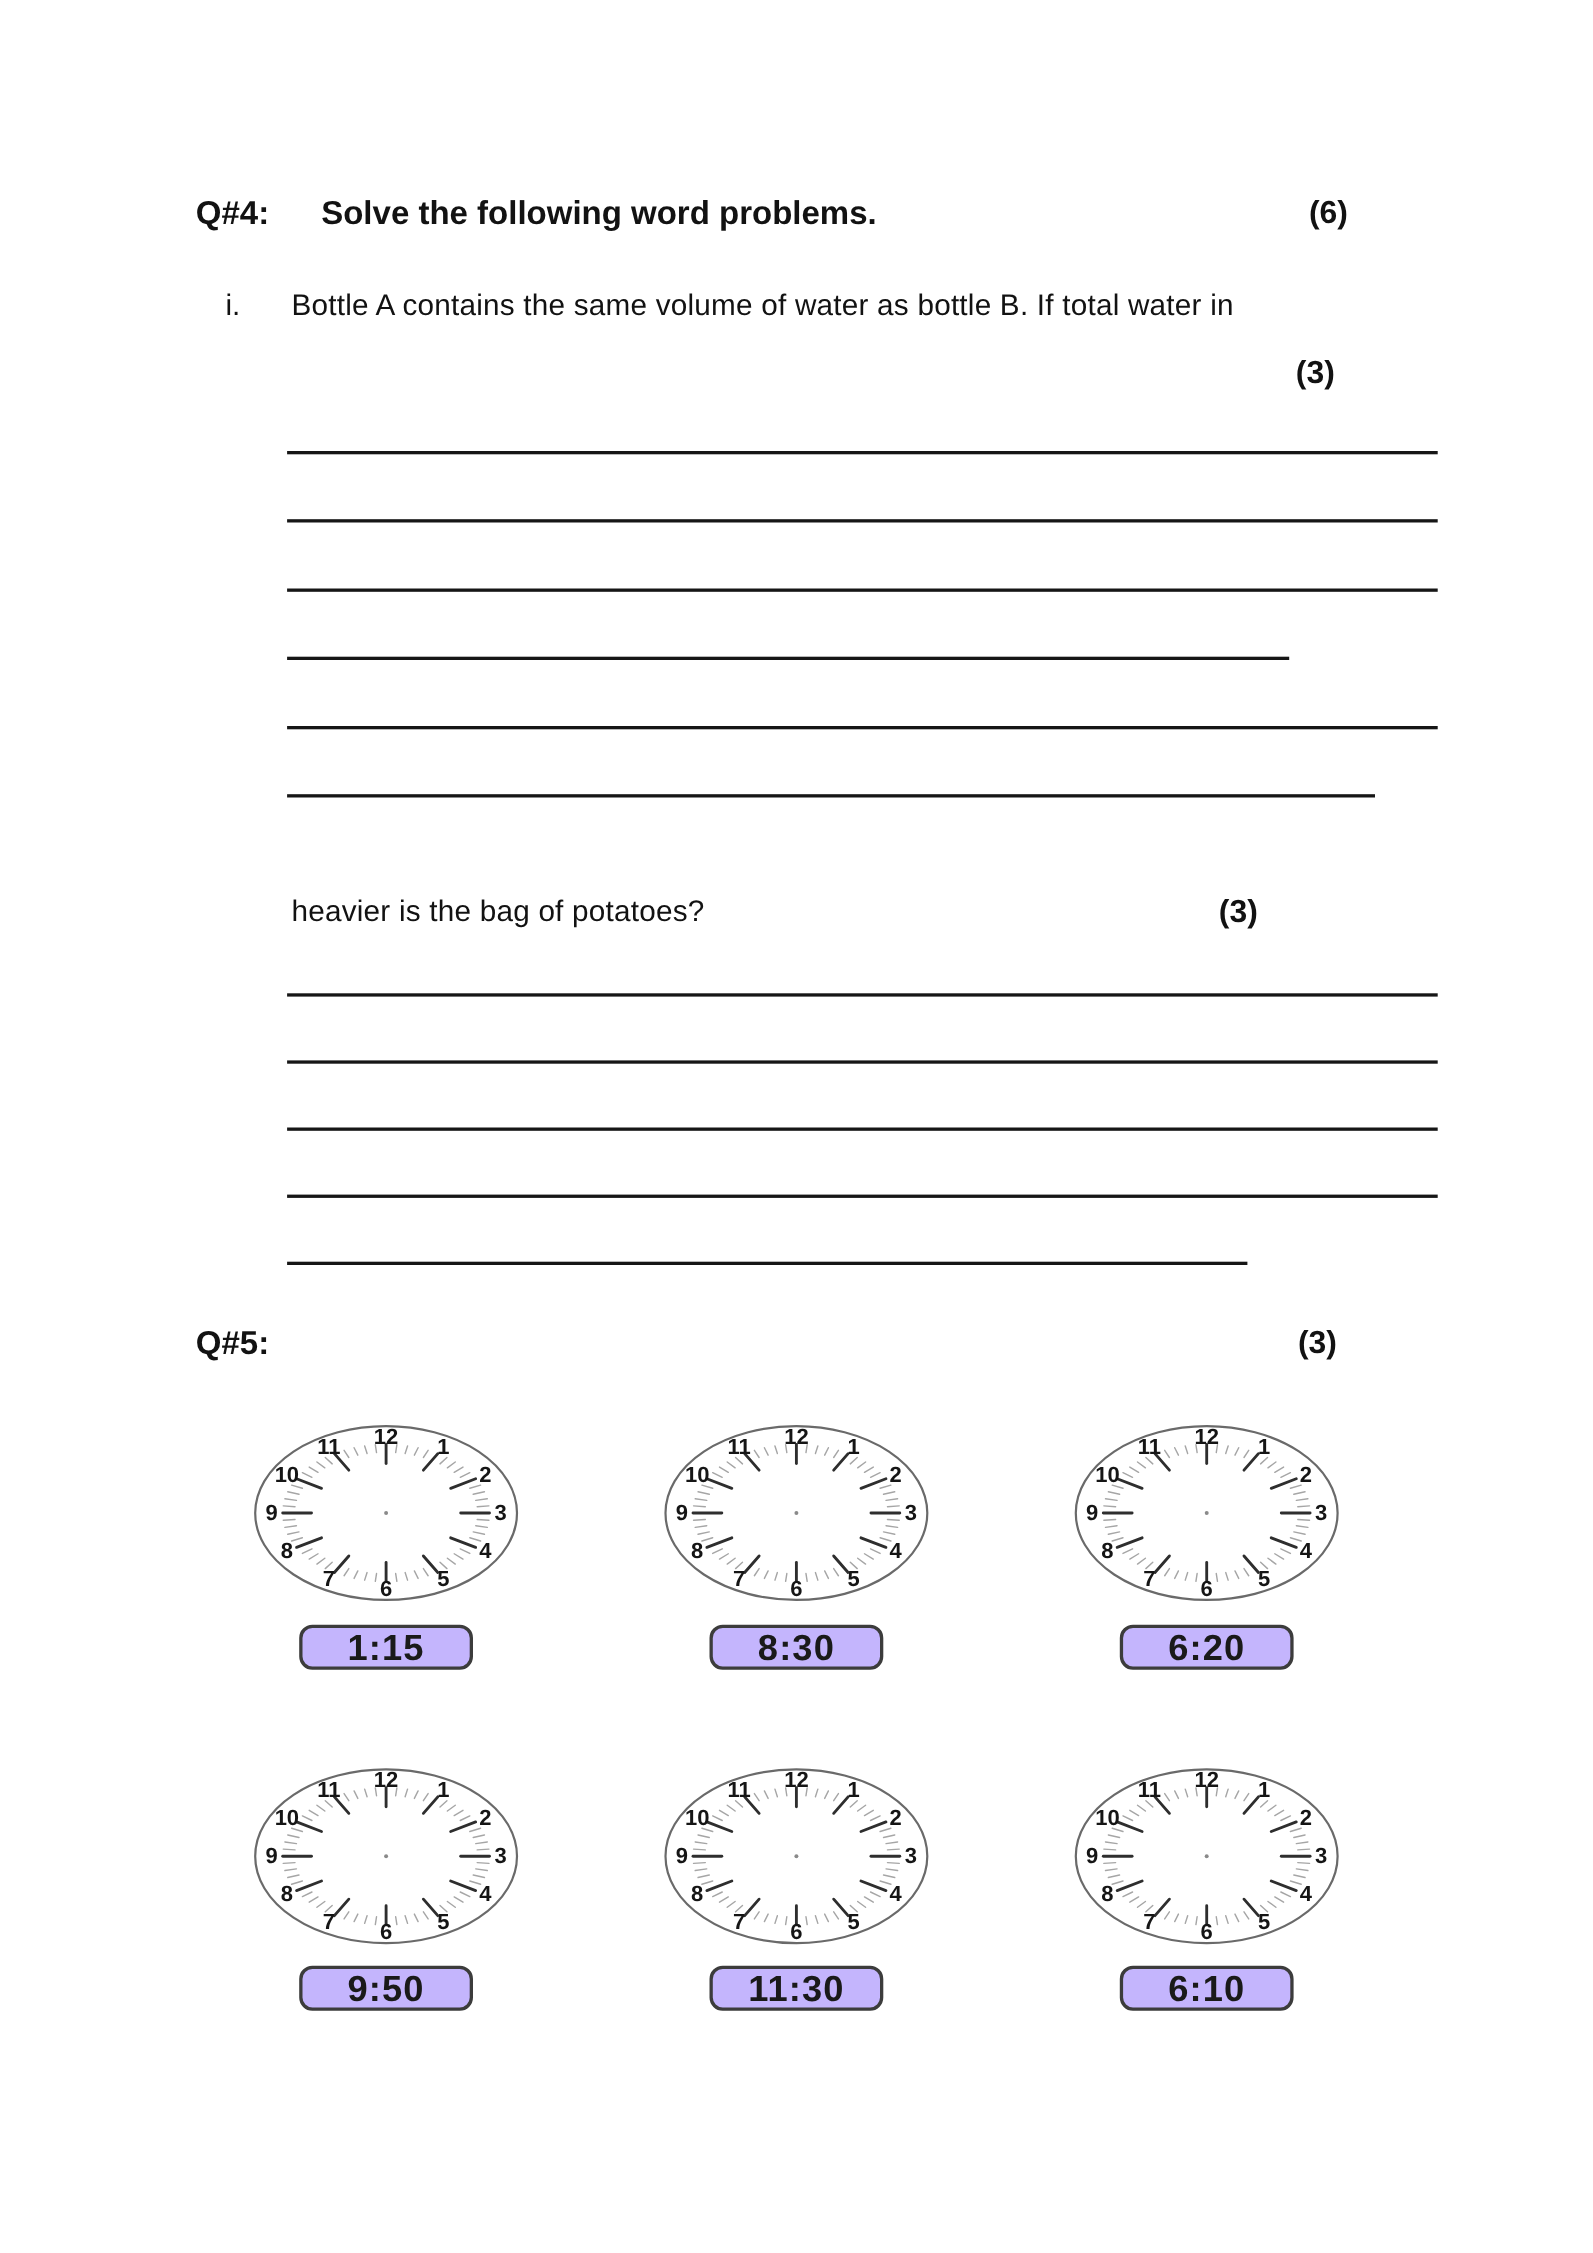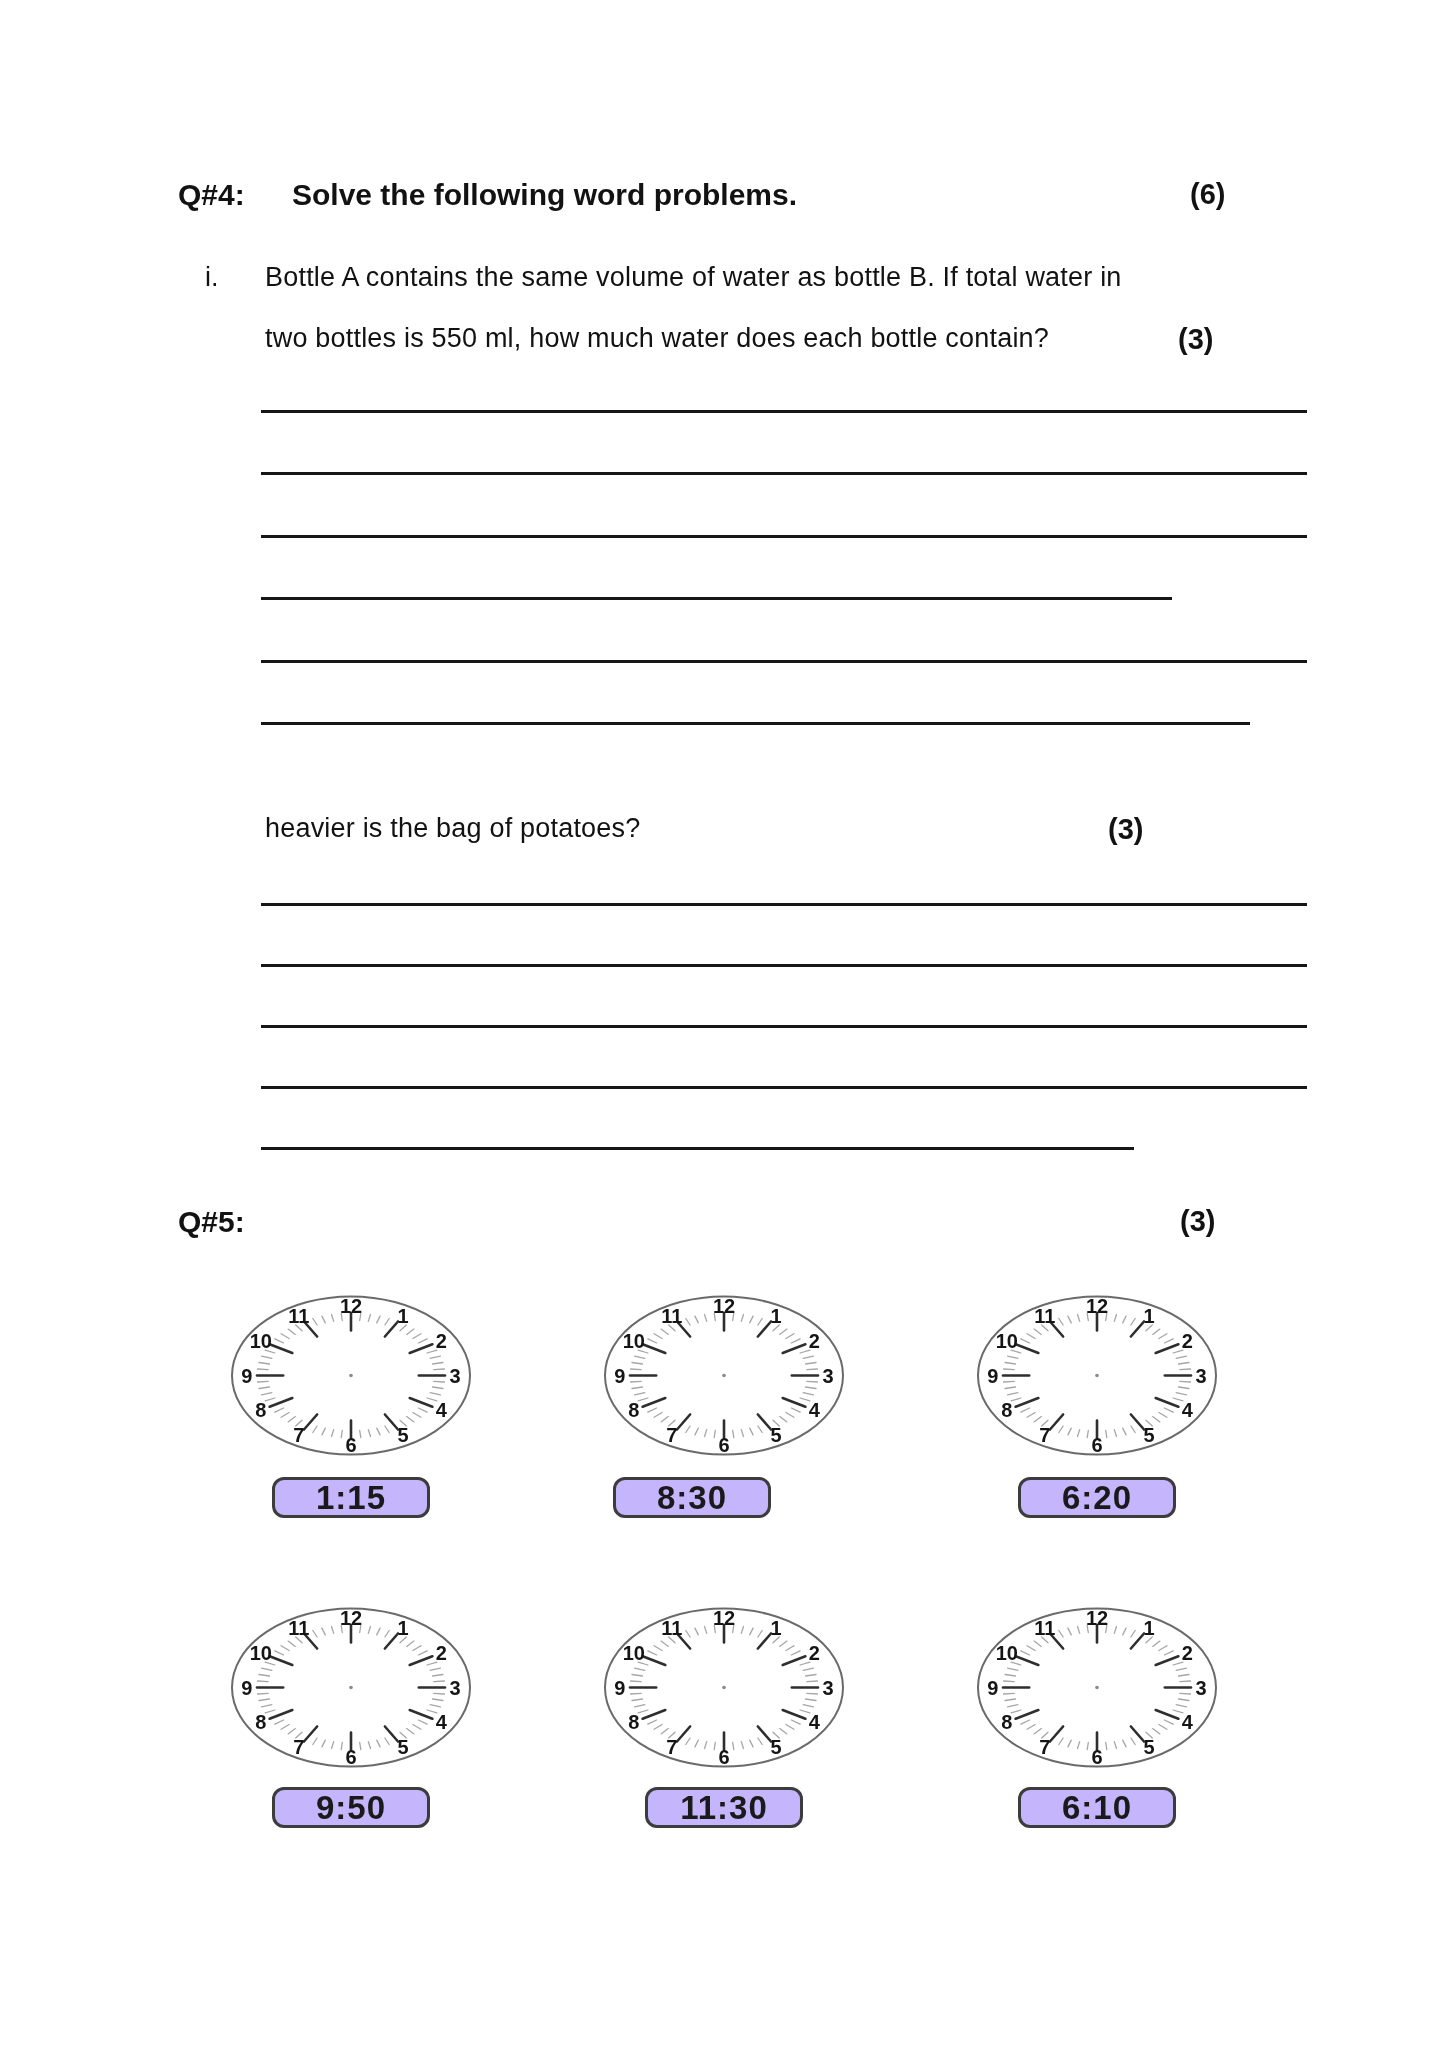--- a/index.html
+++ b/index.html
@@ -48,21 +48,20 @@
     <span class="h-label" style="left:178px">Q#4:</span>
     <span class="h-title" style="left:292px">Solve the following word problems.</span>
     <span class="marks" style="left:1190px">(6)</span>
   </div>
 
   <div class="row" style="top:262px">
     <span class="numeral" style="left:205px">i.</span>
     <span class="body-txt" style="left:265px">Bottle A contains the same volume of water as bottle B. If total water in</span>
   </div>
   <div class="row" style="top:323px">
-    <span class="body-txt" style="left:265px">two bottles is 550 ml, how much water does each bottle contain?</span>
     <span class="marks" style="left:1178px">(3)</span>
   </div>
 
   <div class="ans" style="top:410px;width:1046px"></div>
   <div class="ans" style="top:472px;width:1046px"></div>
   <div class="ans" style="top:535px;width:1046px"></div>
   <div class="ans" style="top:597px;width:911px"></div>
   <div class="ans" style="top:660px;width:1046px"></div>
   <div class="ans" style="top:722px;width:989px"></div>
 
@@ -313,21 +312,21 @@
         <text x="30.8" y="47.9" text-anchor="middle" dominant-baseline="central" font-family="Liberation Sans, DejaVu Sans, sans-serif" font-size="20" font-weight="bold" fill="#151515">10</text>
         <text x="68.9" y="22.6" text-anchor="middle" dominant-baseline="central" font-family="Liberation Sans, DejaVu Sans, sans-serif" font-size="20" font-weight="bold" fill="#151515">11</text>
         <text x="121.0" y="13.4" text-anchor="middle" dominant-baseline="central" font-family="Liberation Sans, DejaVu Sans, sans-serif" font-size="20" font-weight="bold" fill="#151515">12</text>
         <circle cx="121" cy="82.5" r="1.8" fill="#8a8a8a"></circle>
       </svg>
     </div>
 
   <div class="timebox" style="left:272px;top:1477px">
     <span>1:15</span>
   </div>
-  <div class="timebox" style="left:613px;top:1477px">
+  <div class="timebox" style="left:645px;top:1477px">
     <span>8:30</span>
   </div>
   <div class="timebox" style="left:1018px;top:1477px">
     <span>6:20</span>
   </div>
 
   <div class="clock" style="left:230px;top:1605px">
       <svg viewBox="0 0 242 165" xmlns="http://www.w3.org/2000/svg">
         <ellipse cx="121" cy="82.5" rx="119" ry="79" fill="#ffffff" stroke="#6a6a6a" stroke-width="2"></ellipse>
         <line x1="121.0" y1="20.1" x2="121.0" y2="37.5" stroke="#2e2e2e" stroke-width="2.6" stroke-linecap="round"></line>

